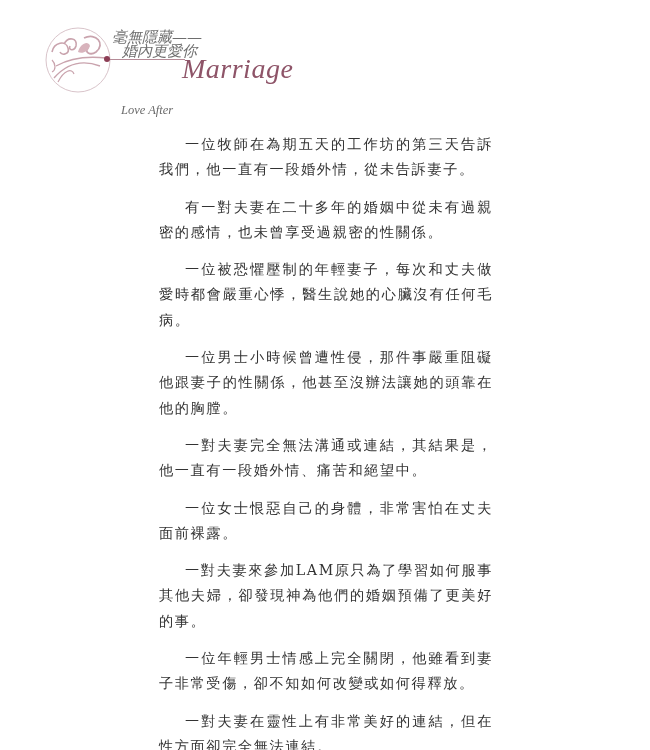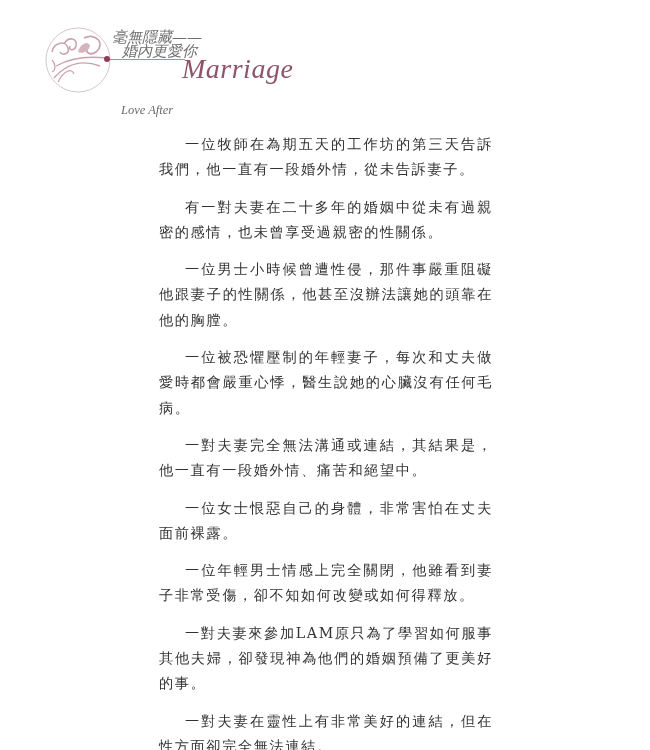--- a/index.html
+++ b/index.html
@@ -42,20 +42,20 @@
   <div class="tagline-2">婚內更愛你</div>
   <div class="rule"></div>
   <div class="rule-dot"></div>
   <div class="love-after">Love After</div>
   <div class="marriage">Marriage</div>
 </div>
 
 <div class="body-text">
   <p class="para">一位牧師在為期五天的工作坊的第三天告訴我們，他一直有一段婚外情，從未告訴妻子。</p>
   <p class="para">有一對夫妻在二十多年的婚姻中從未有過親密的感情，也未曾享受過親密的性關係。</p>
+  <p class="para">一位被恐懼壓制的年輕妻子，每次和丈夫做愛時都會嚴重心悸，醫生說她的心臟沒有任何毛病。</p>
   <p class="para">一位男士小時候曾遭性侵，那件事嚴重阻礙他跟妻子的性關係，他甚至沒辦法讓她的頭靠在他的胸膛。</p>
-  <p class="para">一位被恐懼壓制的年輕妻子，每次和丈夫做愛時都會嚴重心悸，醫生說她的心臟沒有任何毛病。</p>
   <p class="para">一對夫妻完全無法溝通或連結，其結果是，他一直有一段婚外情、痛苦和絕望中。</p>
   <p class="para">一位女士恨惡自己的身體，非常害怕在丈夫面前裸露。</p>
+  <p class="para">一對夫妻來參加LAM原只為了學習如何服事其他夫婦，卻發現神為他們的婚姻預備了更美好的事。</p>
   <p class="para">一位年輕男士情感上完全關閉，他雖看到妻子非常受傷，卻不知如何改變或如何得釋放。</p>
-  <p class="para">一對夫妻來參加LAM原只為了學習如何服事其他夫婦，卻發現神為他們的婚姻預備了更美好的事。</p>
   <p class="para">一對夫妻在靈性上有非常美好的連結，但在性方面卻完全無法連結。</p>
 </div>
 
 </body></html>

